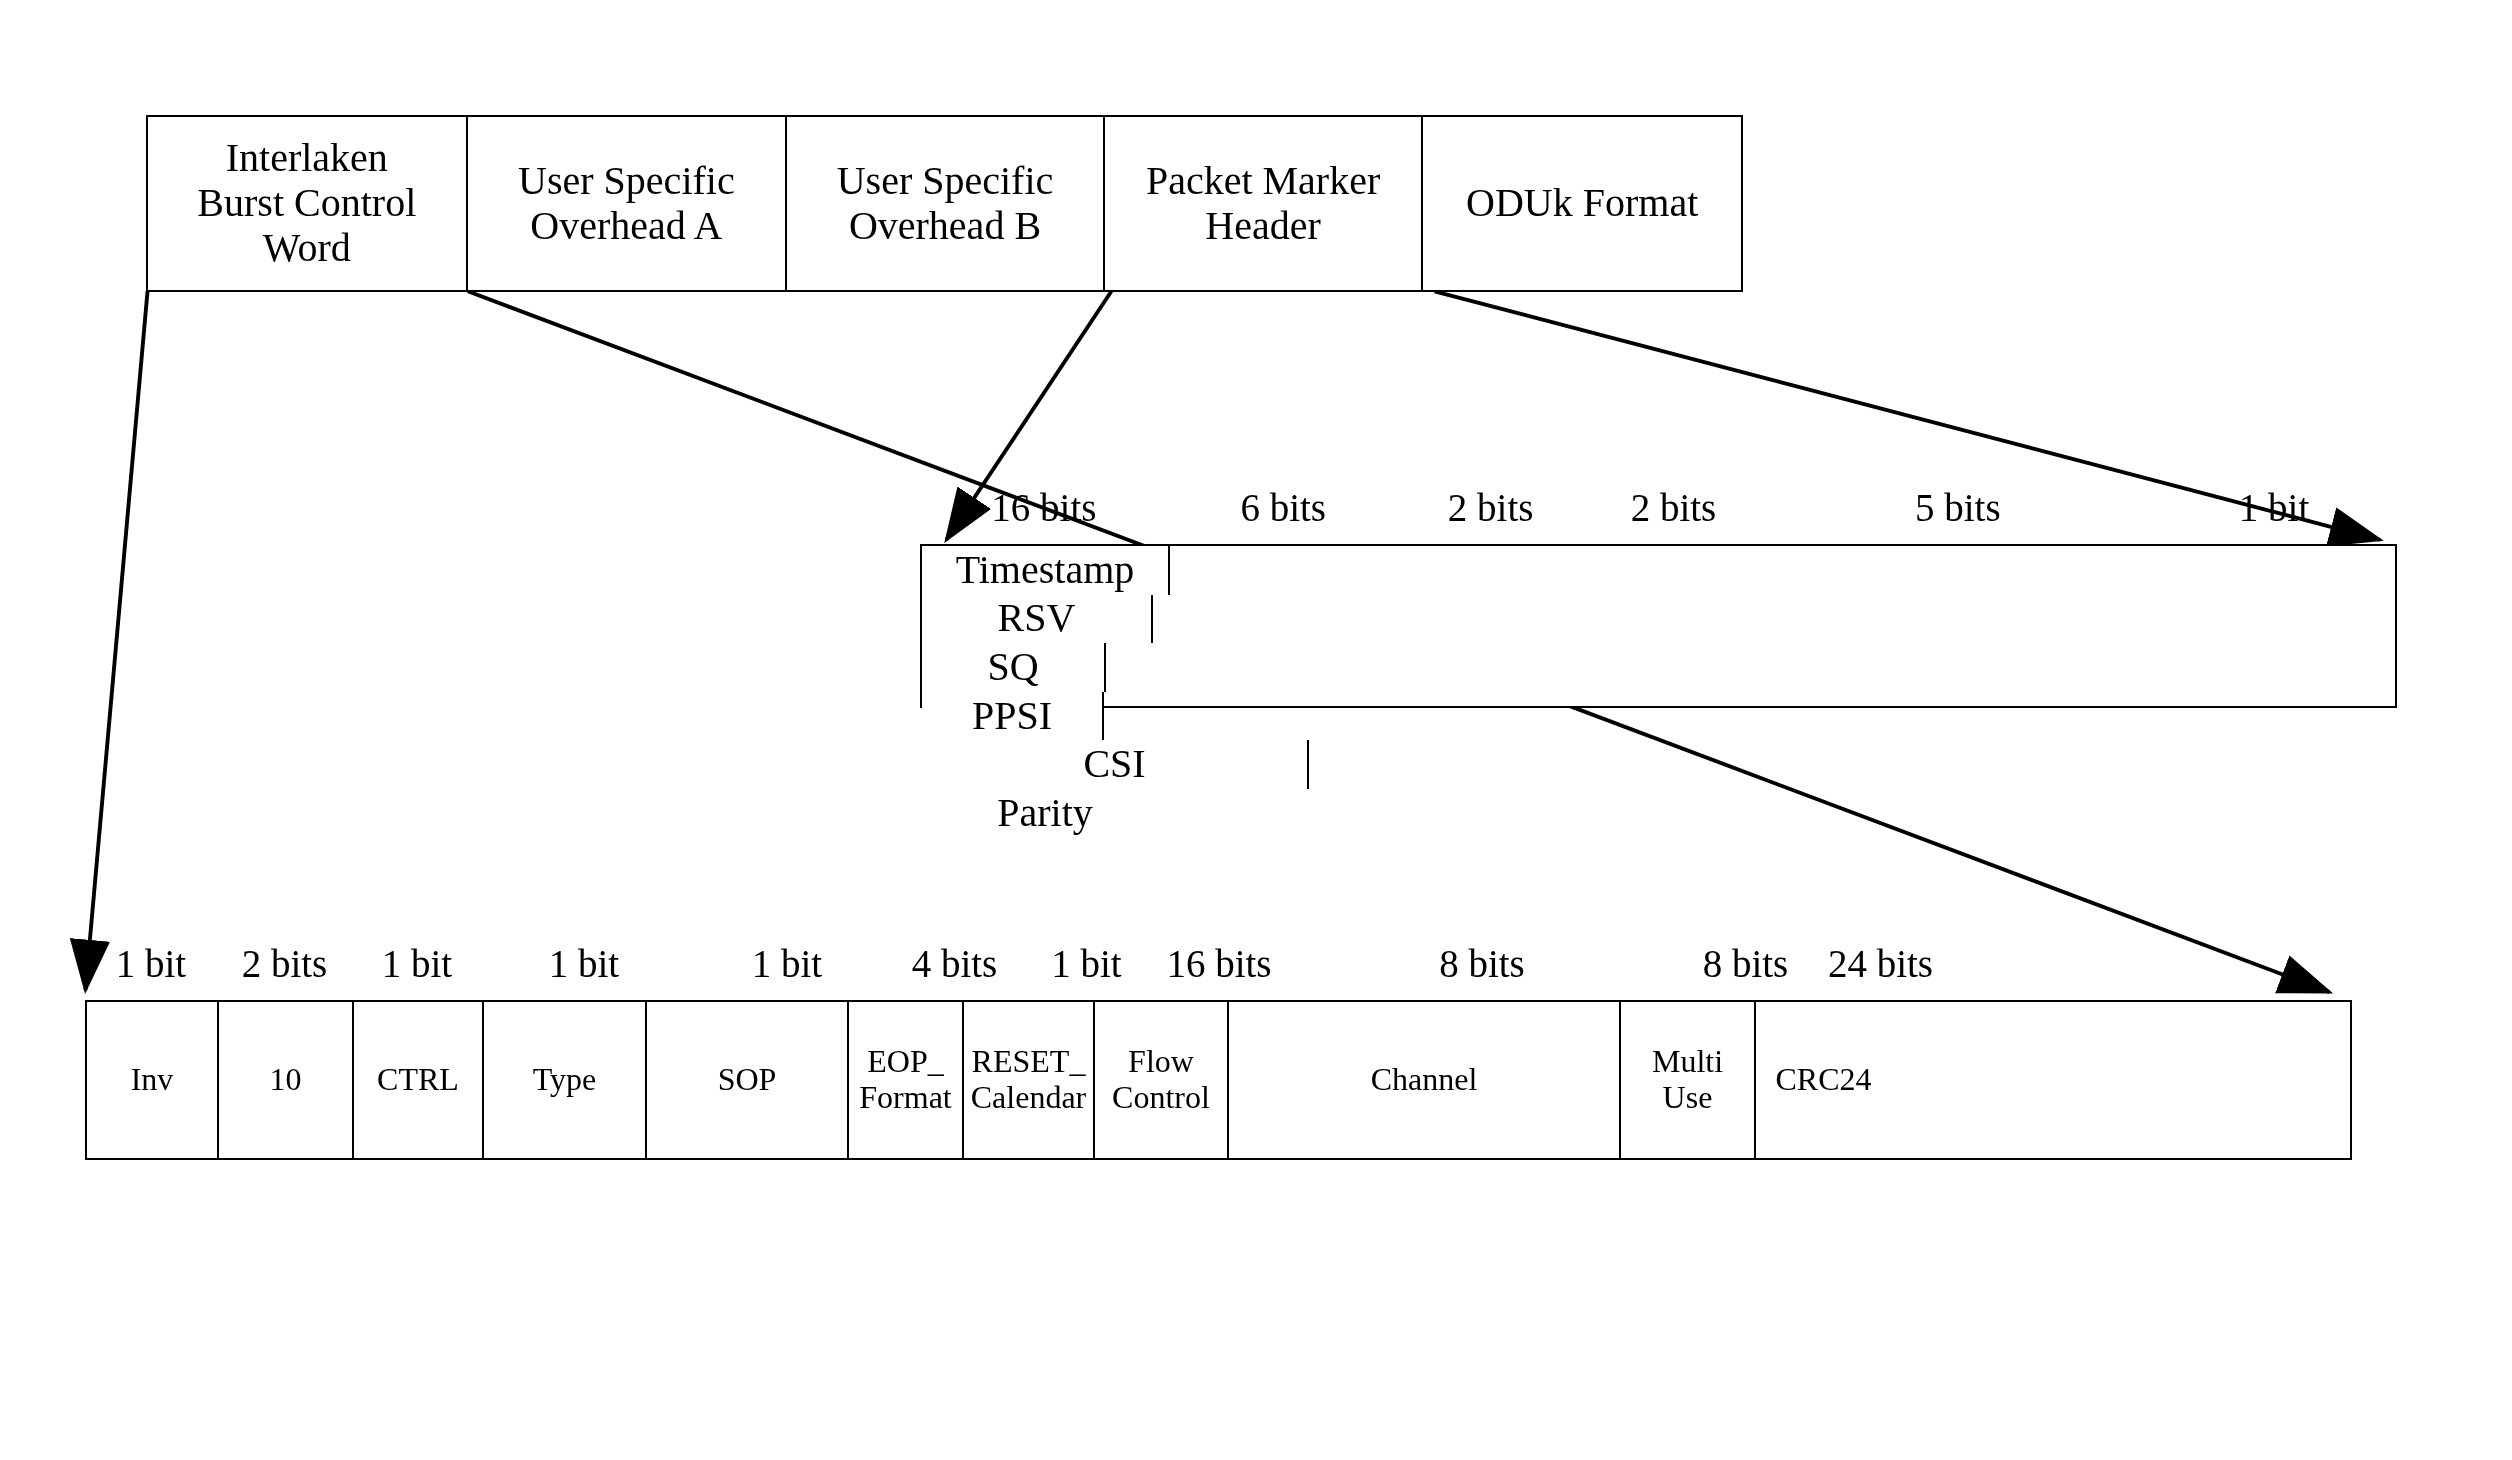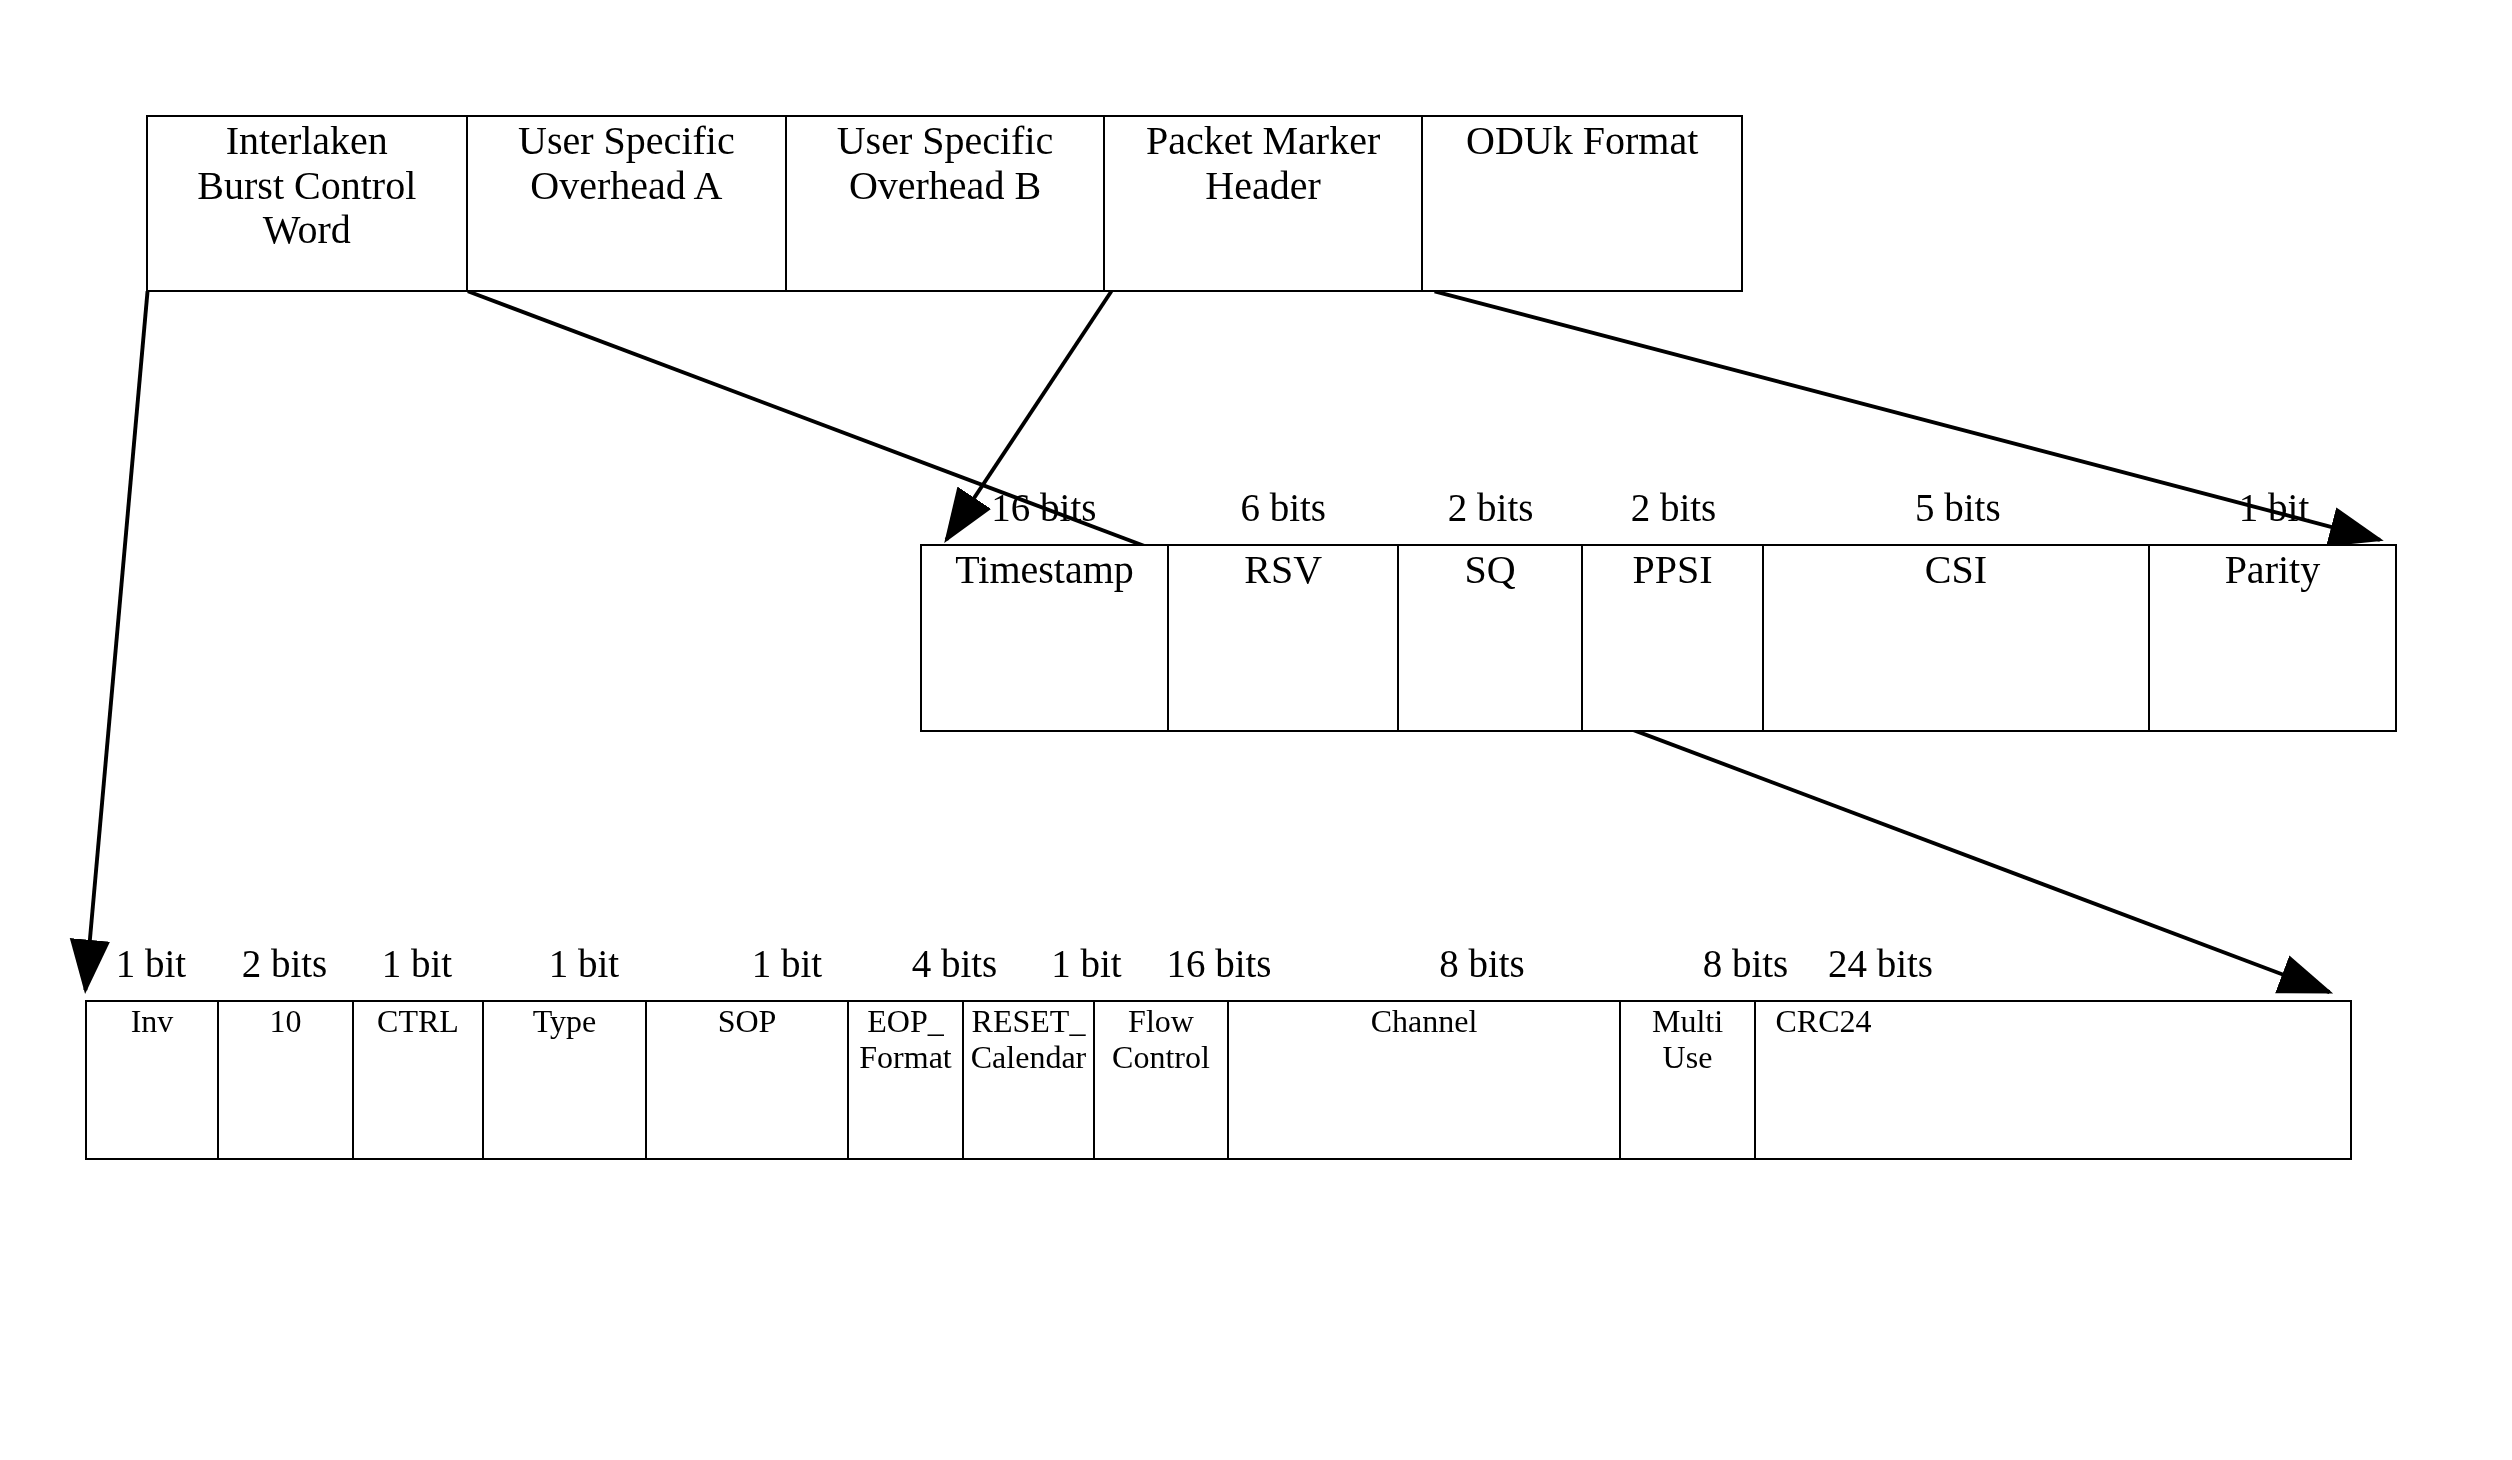--- a/index.html
+++ b/index.html
@@ -30,21 +30,21 @@
     position: absolute;
     display: flex;
     box-sizing: border-box;
     border: 2.9px solid #000000;
     background: #ffffff;
   }
   .cell {
     box-sizing: border-box;
     border-right: 2.9px solid #000000;
     display: flex;
-    align-items: flex-start;
+    align-items: center;
     justify-content: center;
     text-align: center;
     line-height: 1.12;
     padding: 1.9px 3.9px;
     background: #ffffff;
   }
   .cell:last-child {
     border-right: none;
   }
   .cell span {
@@ -56,22 +56,23 @@
     top: 115px;
     width: 1597px;
     height: 177px;
     font-size: 40px;
   }
   
   #row-mid {
     left: 920px;
     top: 544px;
     width: 1477px;
-    height: 188px;
+    height: 164px;
     font-size: 40px;
+    flex-direction: column;
   }
   
   #row-bot {
     left: 85px;
     top: 1000px;
     width: 2267px;
     height: 160px;
     font-size: 32px;
   }
   .bitrow {

